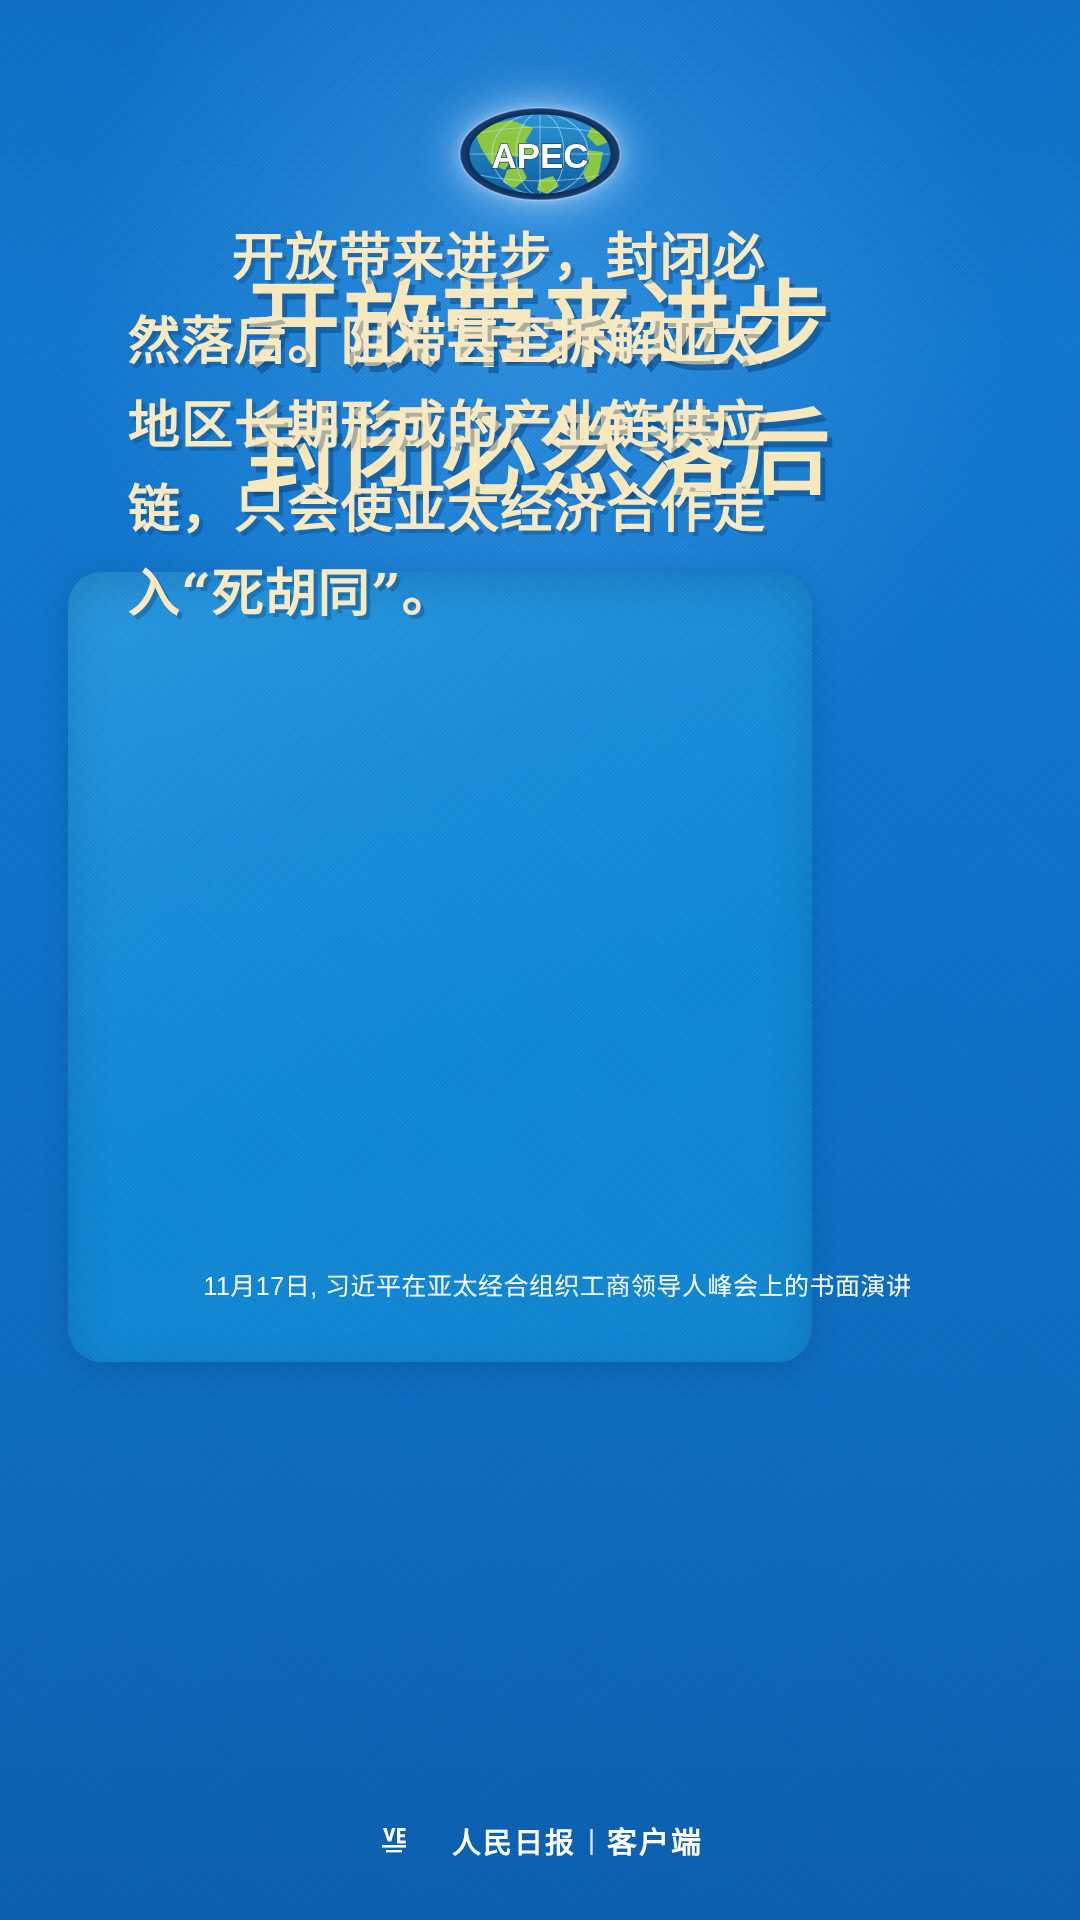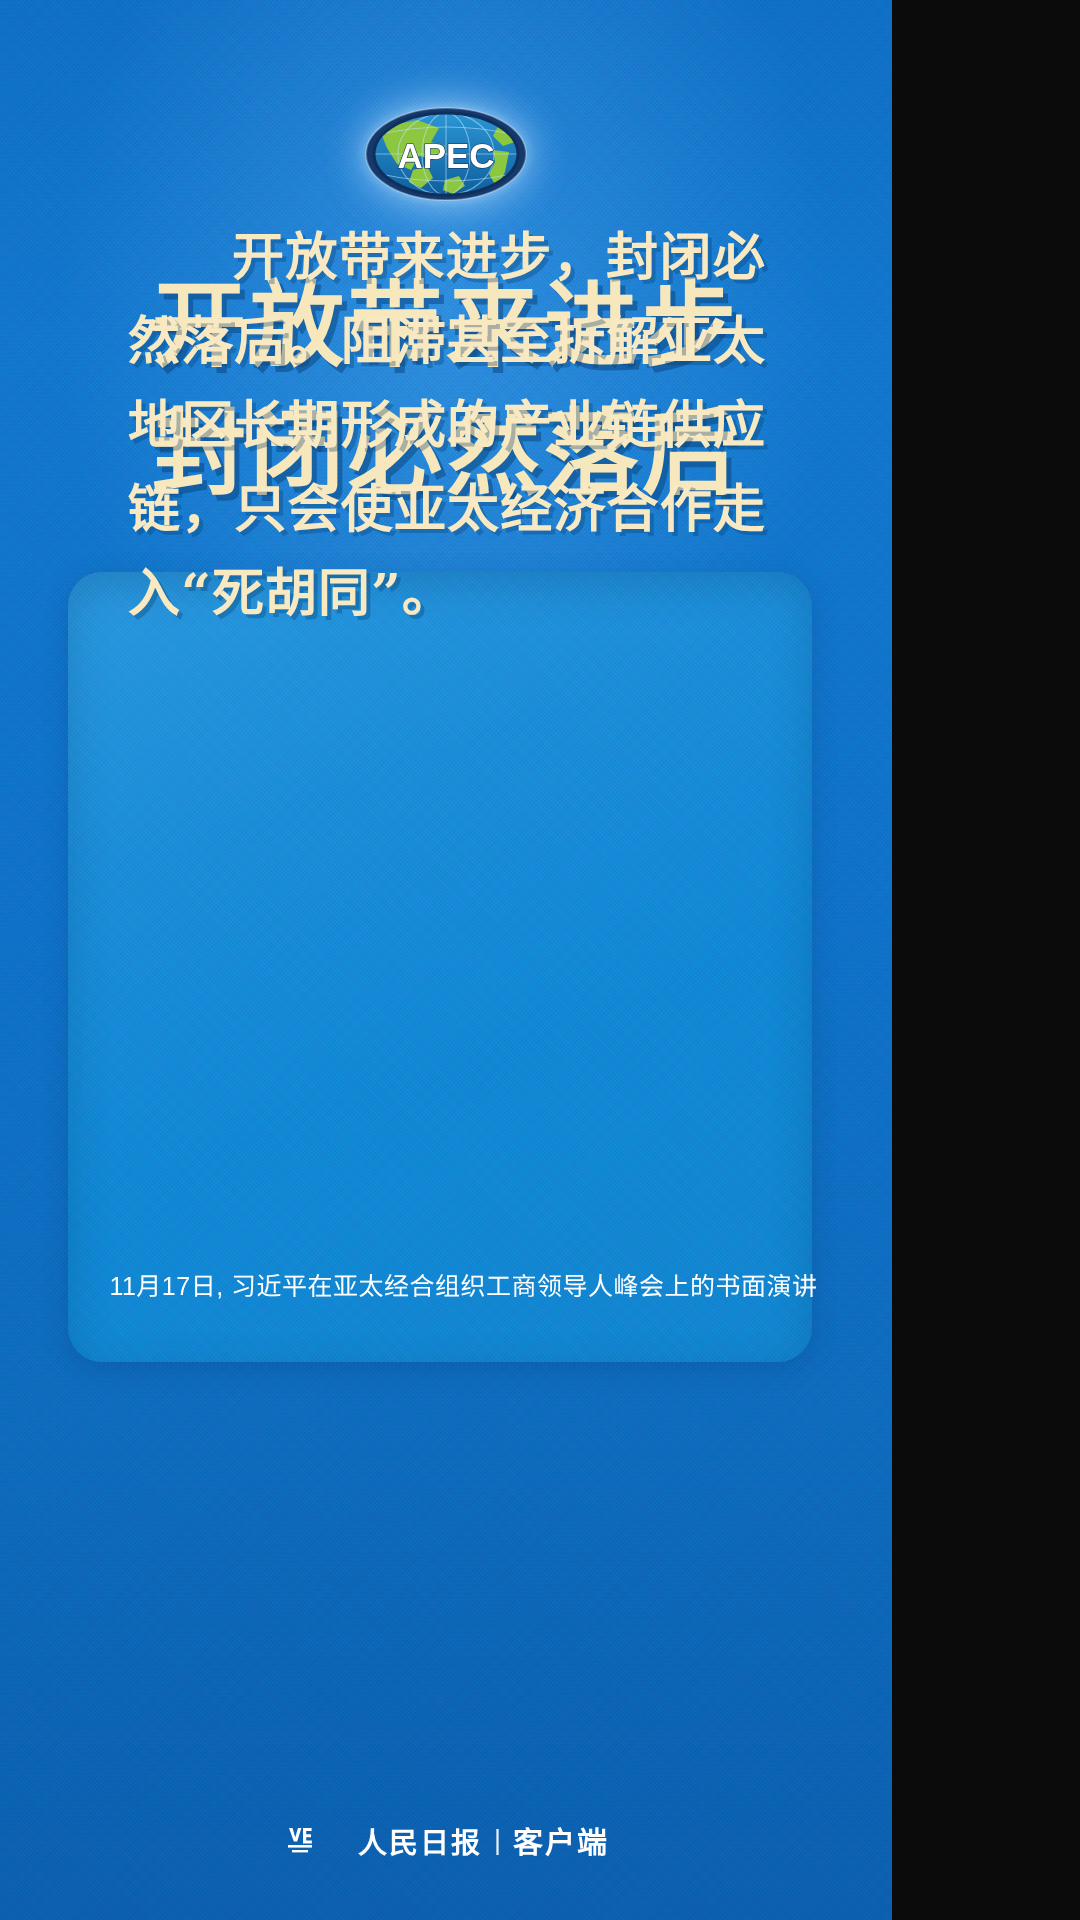--- a/index.html
+++ b/index.html
@@ -2,21 +2,21 @@
 <html lang="zh-CN"><head>
 <meta charset="utf-8">
 <style>
   html, body {
     margin: 0;
     padding: 0;
     background: #0b0b0b;
   }
   .poster {
     position: relative;
-    width: 892px;
+    width: 1080px;
     height: 1920px;
     overflow: hidden;
     font-family: "Liberation Sans", "DejaVu Sans", sans-serif;
     background:
       radial-gradient(ellipse 70% 45% at 50% 16%, rgba(70,160,235,0.55) 0%, rgba(70,160,235,0.0) 62%),
       linear-gradient(180deg, #0f6fc4 0%, #1277cc 18%, #0f72c8 46%, #0e6bbd 74%, #0b5fae 100%);
   }
   
   .poster::before {
     content: "";

